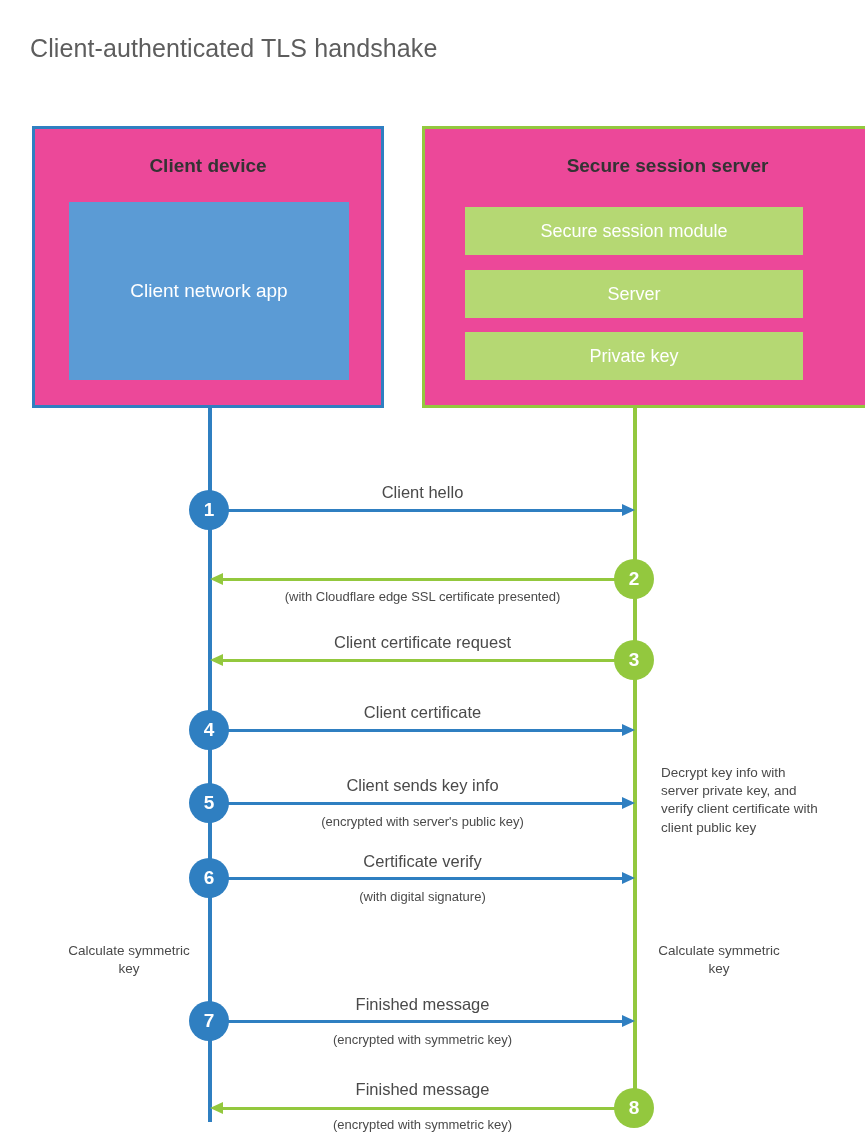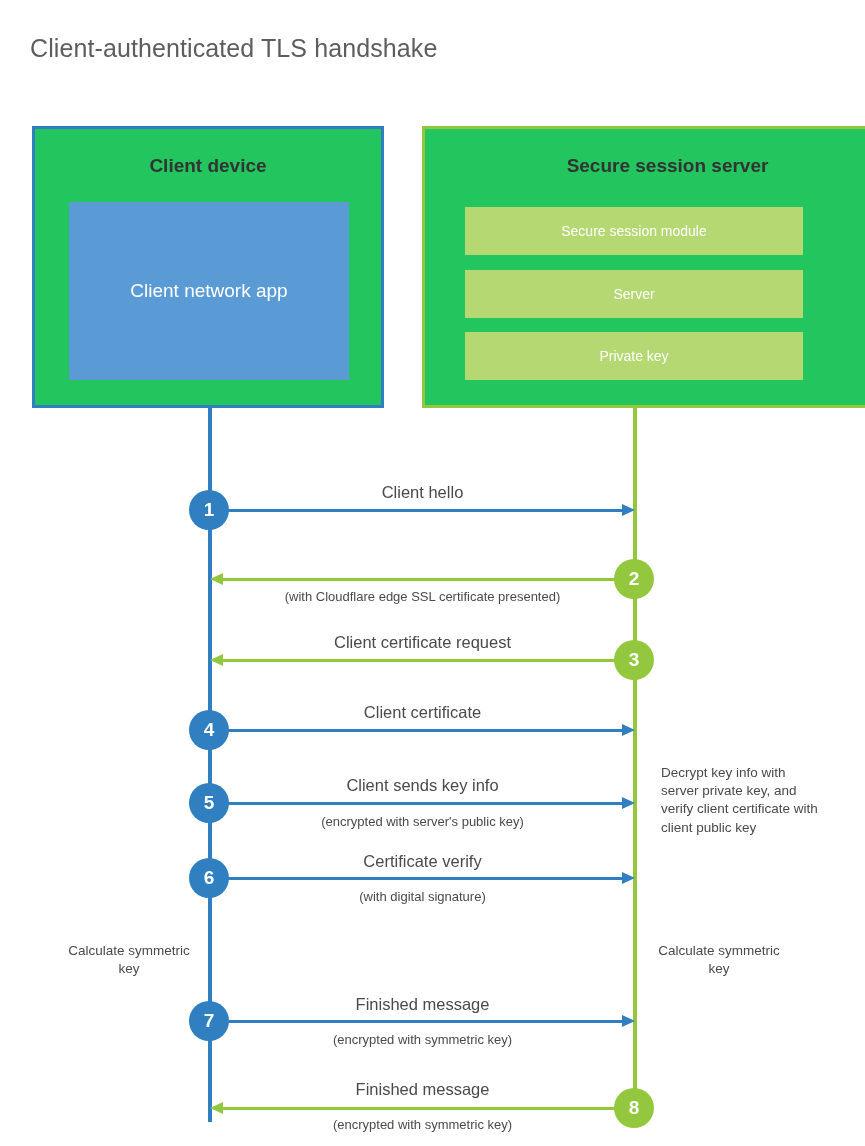--- a/index.html
+++ b/index.html
@@ -30,21 +30,21 @@
     font-size: 25px;
     font-weight: 400;
     color: #5d5d5d;
     letter-spacing: 0.1px;
     white-space: nowrap;
   }
 
   
   .party-box {
     position: absolute;
-    background: #22c55e;
+    background: #ec4899;
     box-sizing: border-box;
   }
   .party-box.client {
     left: 32px;
     top: 110px;
     width: 352px;
     height: 282px;
     border: 3px solid #2f7fc1;
   }
   .party-box.server {
@@ -83,21 +83,21 @@
   }
 
   
   .server-bar {
     position: absolute;
     left: 40px;
     width: 338px;
     height: 48px;
     background: #b5d873;
     color: #ffffff;
-    font-size: 14px;
+    font-size: 18px;
     display: flex;
     align-items: center;
     justify-content: center;
     text-align: center;
   }
   .server-bar.b0 { top: 78px; }
   .server-bar.b1 { top: 141px; }
   .server-bar.b2 { top: 203px; }
 
   

